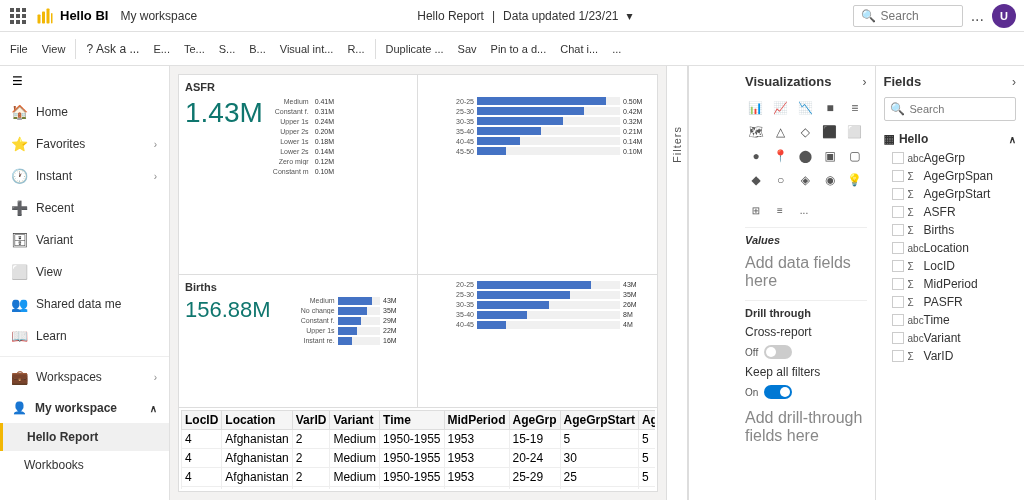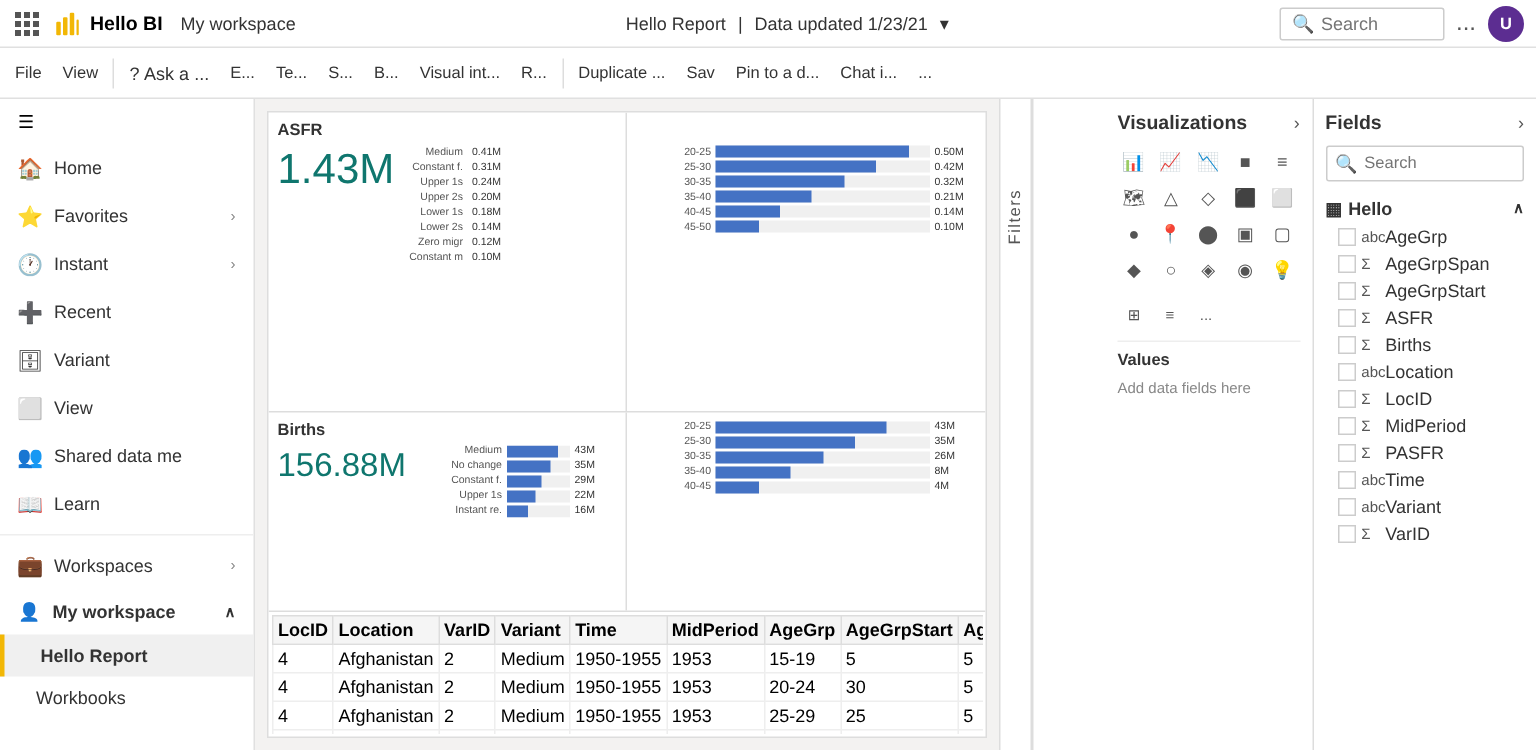--- a/index.html
+++ b/index.html
@@ -107,22 +107,22 @@
     }
     .field-item {
       display: flex; align-items: center; gap: 4px; padding: 2px 8px;
       font-size: 11px; color: #333; cursor: pointer;
     }
     .field-checkbox { width: 12px; height: 12px; border: 1px solid #ccc; flex-shrink: 0; }
     .field-sigma { font-size: 10px; color: #555; width: 12px; }
 
     
     .values-section { border-top: 1px solid #eee; padding-top: 6px; margin-top: 4px; }
-    .values-label { font-size: 11px; font-weight: 600; color: #333; margin-bottom: 4px; }
-    .add-field-placeholder { font-size: 10px; color: #888; padding: 4px 0; }
+    .values-label { font-size: 11px; font-weight: 600; color: #333; margin-bottom: 4px; font-style: italic; }
+    .add-field-placeholder { font-size: 16px; color: #888; padding: 4px 0; }
 
     
     .drill-section { border-top: 1px solid #eee; padding-top: 6px; margin-top: 6px; }
     .drill-label { font-size: 11px; font-weight: 600; color: #333; margin-bottom: 6px; }
     .toggle-row { display: flex; align-items: center; gap: 6px; margin-bottom: 6px; font-size: 11px; color: #333; }
     .toggle { width: 28px; height: 14px; border-radius: 7px; position: relative; cursor: pointer; }
     .toggle.off { background: #ccc; }
     .toggle.on { background: #0078d4; }
     .toggle::after { content: ''; position: absolute; width: 10px; height: 10px; border-radius: 50%; background: #fff; top: 2px; transition: left 0.2s; }
     .toggle.off::after { left: 2px; }
@@ -596,20 +596,38 @@
             <div class="viz-icon-btn" style="font-size:10px;">⊞</div>
             <div class="viz-icon-btn" style="font-size:10px;">≡</div>
             <div class="viz-icon-btn" style="font-size:10px;">...</div>
           </div>
 
           <div class="values-section">
             <div class="values-label">Values</div>
             <div class="add-field-placeholder">Add data fields here</div>
           </div>
 
+          <div class="drill-section">
+            <div class="drill-label">Drill through</div>
+            <div class="toggle-row">
+              <span>Cross-report</span>
+            </div>
+            <div class="toggle-row">
+              <span class="toggle-label">Off</span>
+              <div class="toggle off"></div>
+            </div>
+            <div class="toggle-row">
+              <span>Keep all filters</span>
+            </div>
+            <div class="toggle-row">
+              <span class="toggle-label">On</span>
+              <div class="toggle on"></div>
+            </div>
+            <div class="add-field-placeholder">Add drill-through fields here</div>
+          </div>
         </div>
 
         <div class="fields-panel">
           <div class="panel-header">
             <span class="panel-title">Fields</span>
             <span class="panel-arrow">›</span>
           </div>
 
           <div class="search-box">
             <span>🔍</span>

